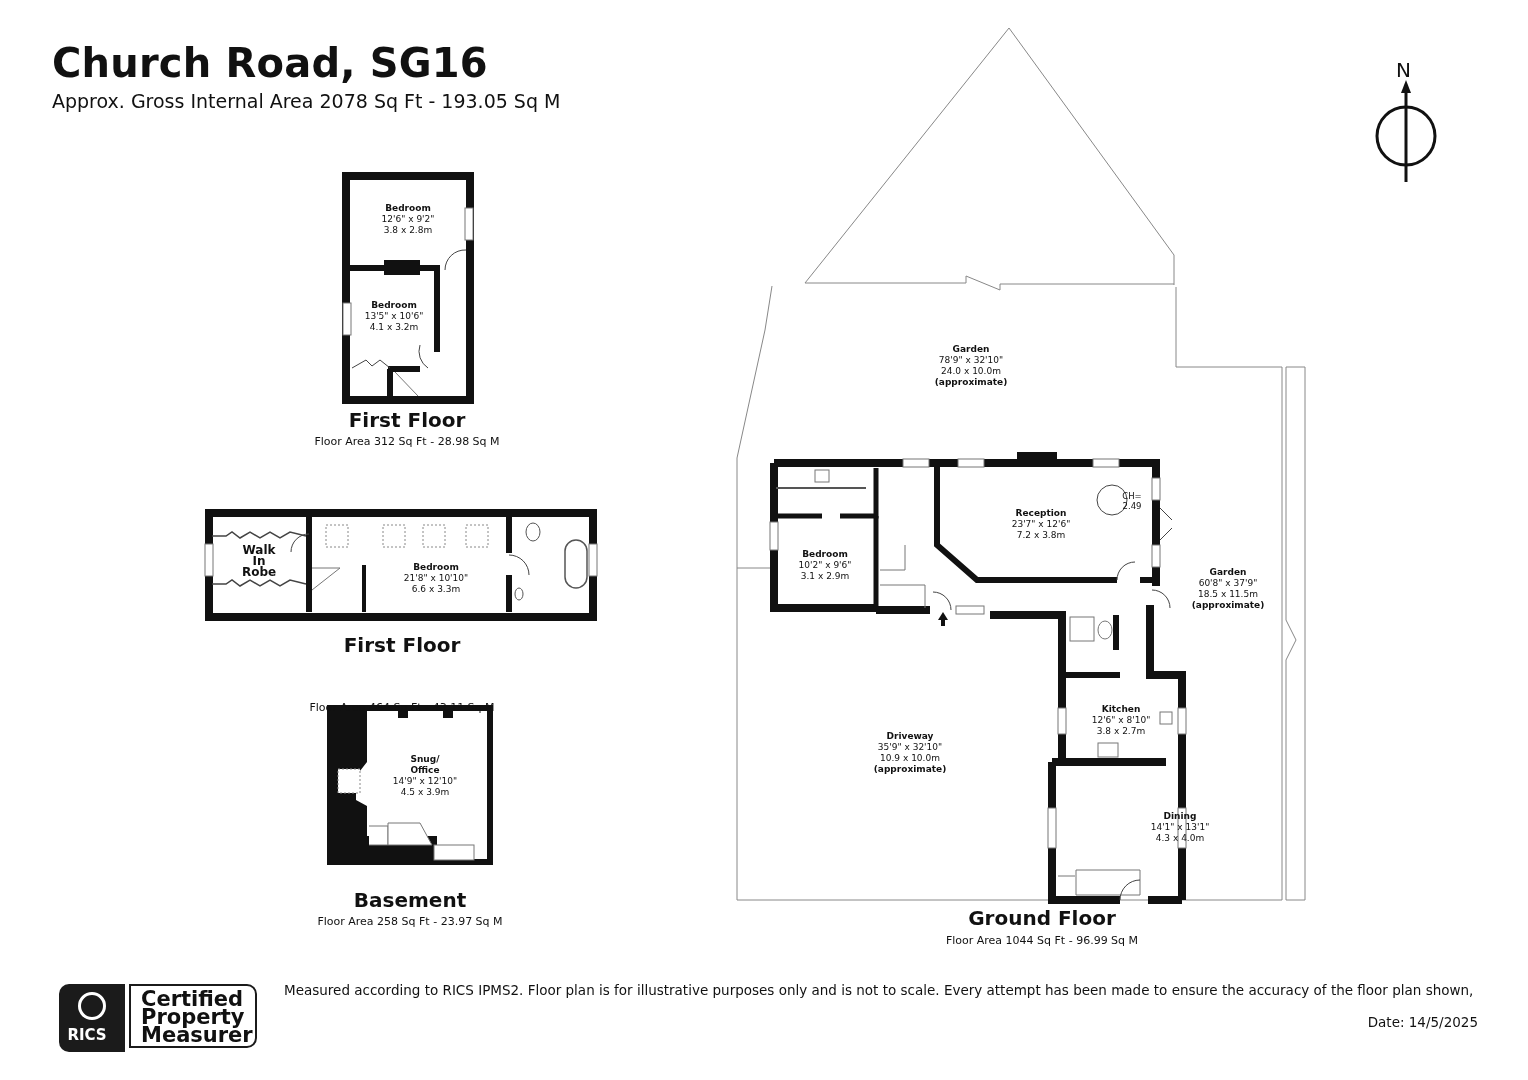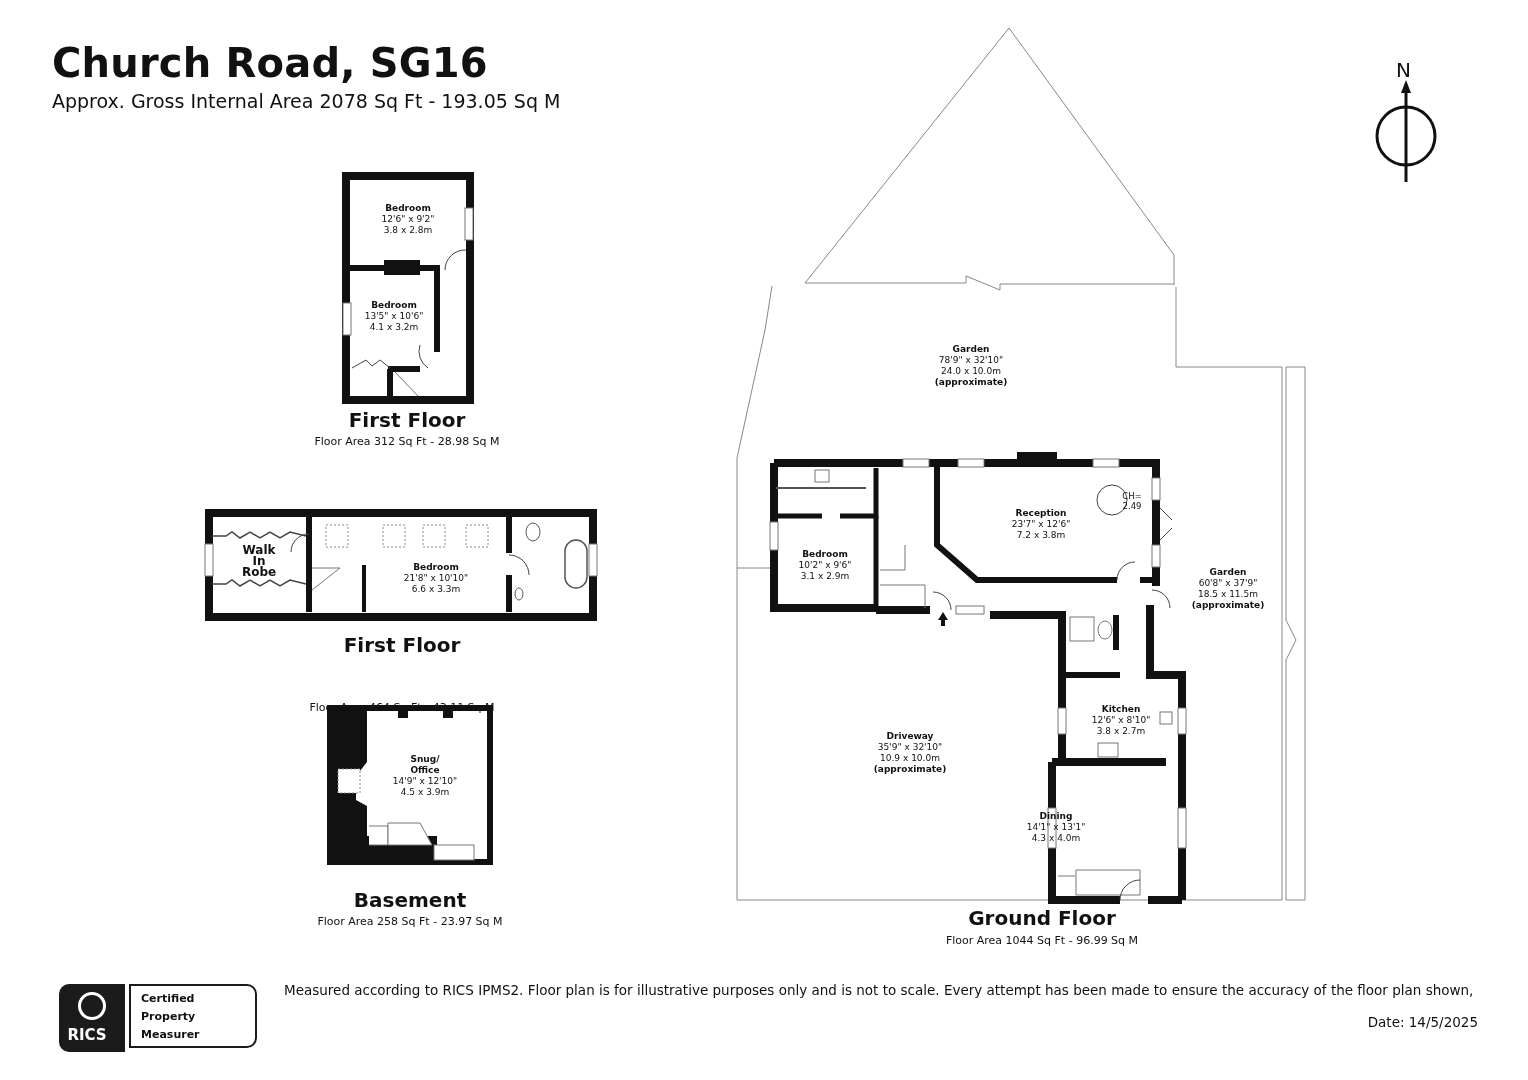--- a/index.html
+++ b/index.html
@@ -17,21 +17,21 @@
   .disclaimer { left: 284px; top: 983px; font-size: 13.5px; line-height: 15px; width: 1200px; }
   .date { right: 50px; top: 1014px; font-size: 13.5px; }
   .rics { left: 59px; top: 984px; width: 200px; height: 68px; }
   .rics-left { position: absolute; left: 0; top: 0; width: 66px; height: 68px; background: #1b1b1b;
                border-radius: 10px 0 0 10px; color: #fff; }
   .rics-left .lion { position: absolute; left: 19px; top: 8px; width: 28px; height: 28px; border-radius: 50%;
                border: 3px solid #fff; box-sizing: border-box; }
   .rics-left .txt { position: absolute; left: 0; width: 56px; top: 42px; text-align: center; font-weight: bold; font-size: 15px; }
   .rics-right { position: absolute; left: 70px; top: 0; width: 128px; height: 64px; border: 2px solid #1b1b1b;
                 border-radius: 0 10px 10px 0; padding: 4px 0 0 10px; box-sizing: border-box;
-                font-weight: bold; font-size: 11px; line-height: 18px; }
+                font-weight: bold; font-size: 21px; line-height: 18px; }
   .compass-n { left: 1396px; top: 58px; font-size: 20px; }
 </style>
 </head>
 <body>
 
 <div class="abs title">Church Road, SG16</div>
 <div class="abs subtitle">Approx. Gross Internal Area 2078 Sq Ft - 193.05 Sq M</div>
 
 <svg class="plan" width="1528" height="1080" viewBox="0 0 1528 1080">
 
@@ -228,21 +228,21 @@
   <div class="name">Kitchen</div>
   <div>12'6" x 8'10"</div>
   <div>3.8 x 2.7m</div>
 </div>
 <div class="room-label" style="left:910px; top:731px;">
   <div class="name">Driveway</div>
   <div>35'9" x 32'10"</div>
   <div>10.9 x 10.0m</div>
   <div class="approx">(approximate)</div>
 </div>
-<div class="room-label" style="left:1056px; top:811px;text-align:center;">
+<div class="room-label" style="left:1180px; top:811px;text-align:center;">
   <div class="name">Dining</div>
   <div>14'1" x 13'1"</div>
   <div>4.3 x 4.0m</div>
 </div>
 <div class="abs floor-title" style="left:942px; top:906px; width:200px;">Ground Floor</div>
 <div class="abs floor-area" style="left:922px; top:934px; width:240px;">Floor Area 1044 Sq Ft - 96.99 Sq M</div>
 
 <div class="abs compass-n">N</div>
 
 <div class="abs rics">

